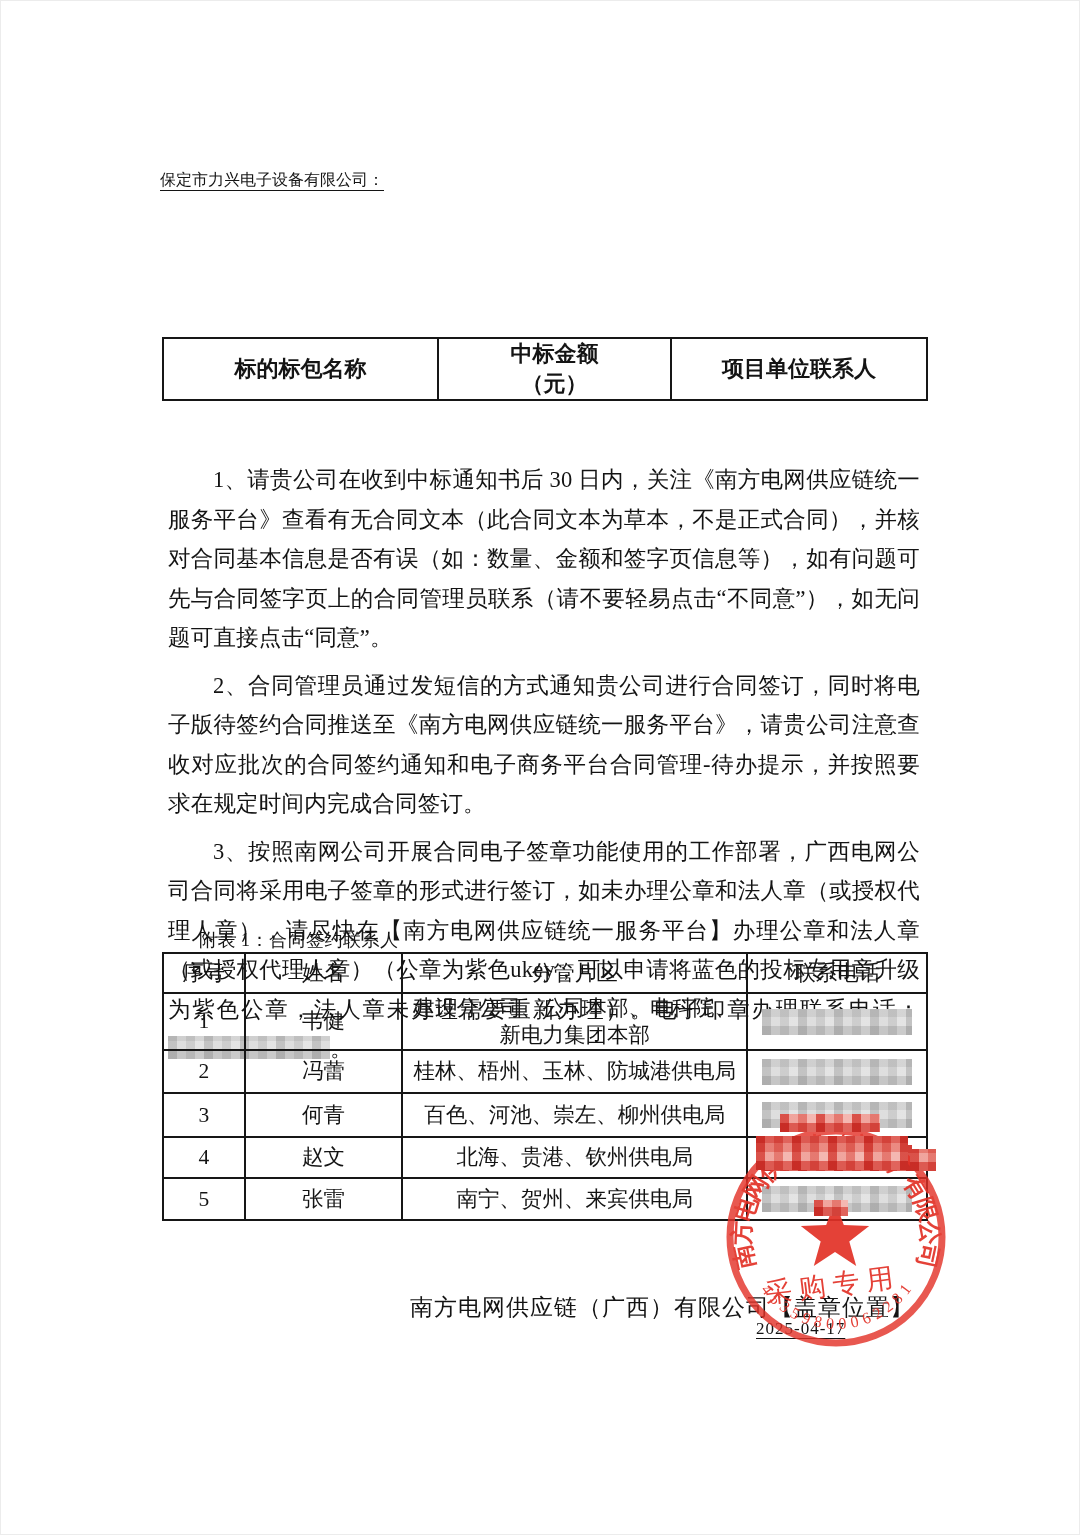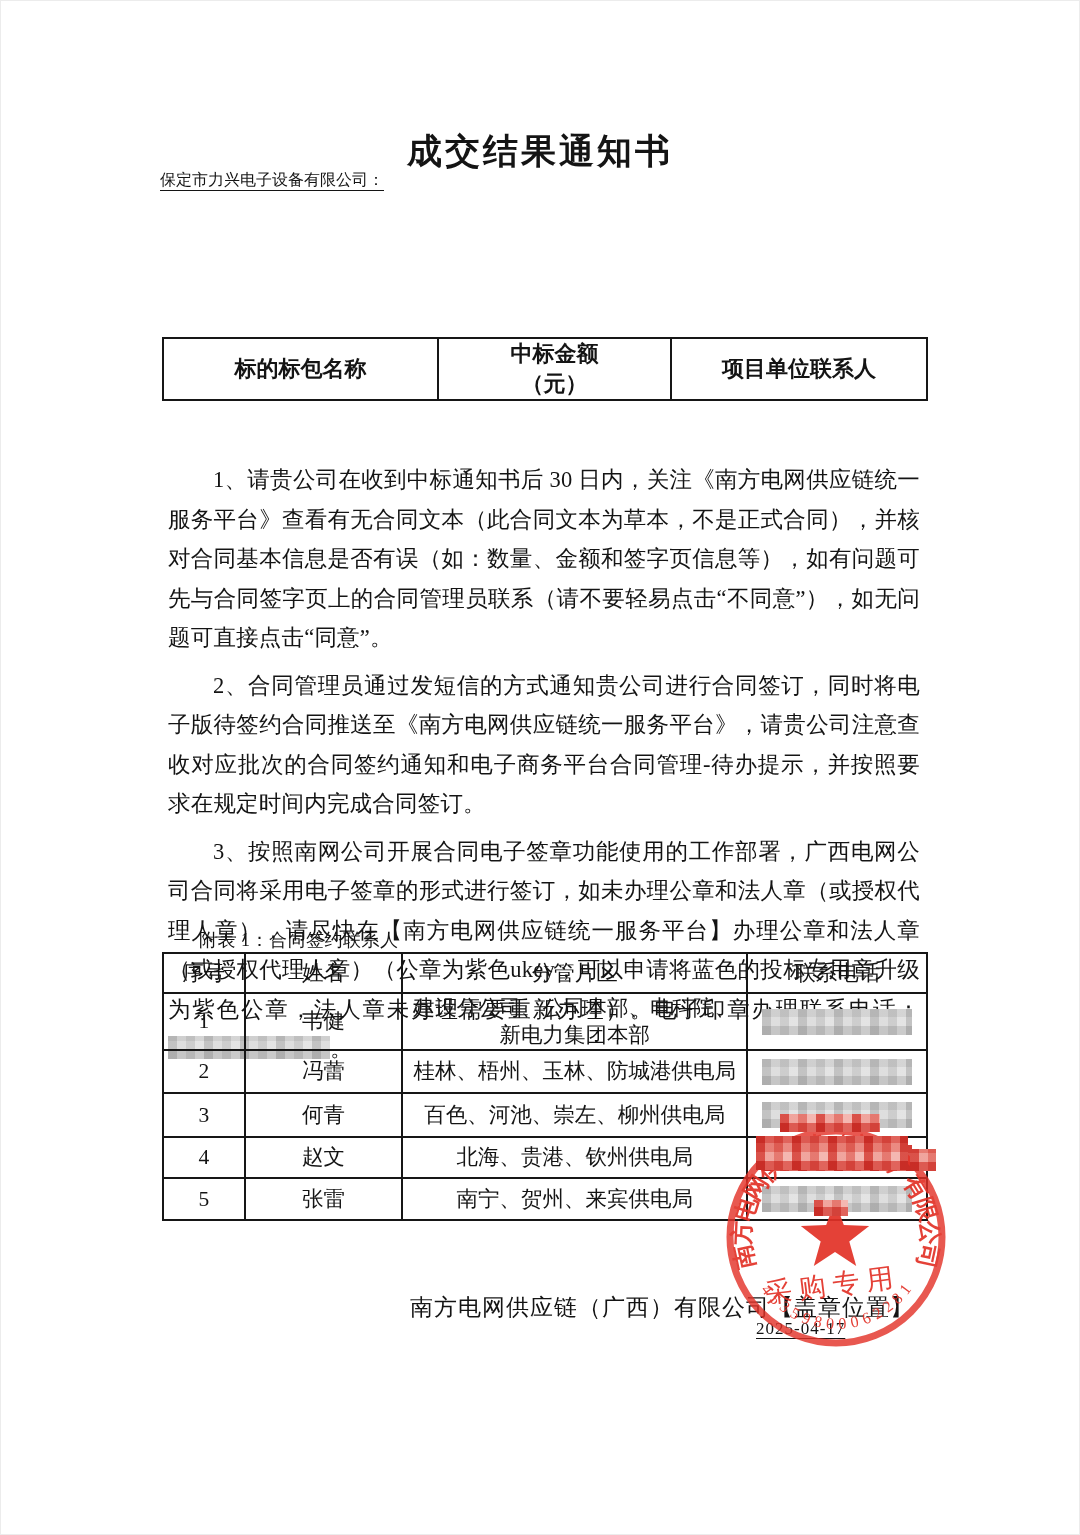--- a/index.html
+++ b/index.html
@@ -47,21 +47,20 @@
   .cellmz{width:150px;height:26px;margin:0 auto;}
   .imz{display:inline-block;width:162px;height:23px;vertical-align:-3px;}
   .patch{position:absolute;z-index:6;}
   .stamp{position:absolute;left:718px;top:1118px;width:240px;height:240px;z-index:5;opacity:.92;}
 </style>
 </head>
 <body>
 
 <div class="page">
 
-  <div class="title">成交结果通知书</div>
 
   <div class="recipient"><span class="u">保定市力兴电子设备有限公司：</span></div>
 
 
   <table class="tableA">
     <colgroup>
         <col style="width:36%">
         <col style="width:30.5%">
         <col style="width:33.5%">
       </colgroup>

